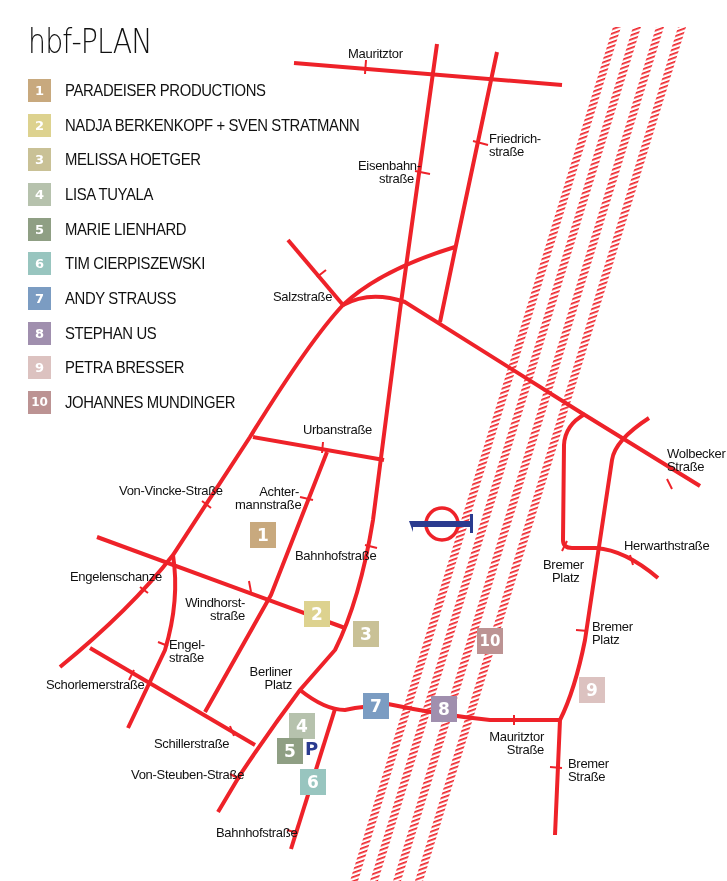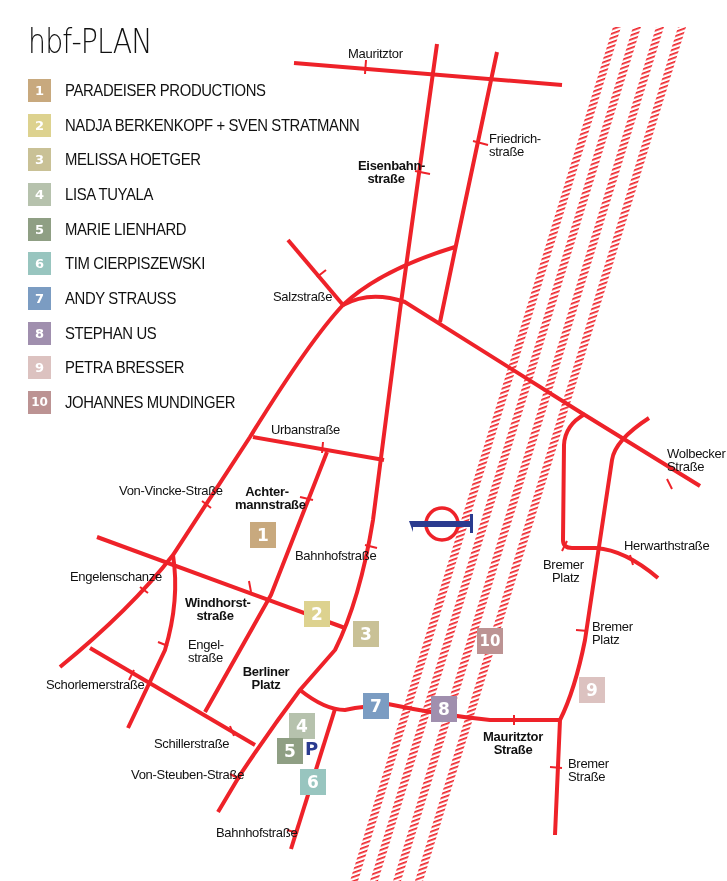--- a/index.html
+++ b/index.html
@@ -4,21 +4,21 @@
 <style>
   html, body { margin:0; padding:0; background:#ffffff; }
   body { width:727px; height:881px; position:relative; overflow:hidden; font-family:"Liberation Sans", sans-serif; }
   #map { position:absolute; left:0; top:0; width:727px; height:881px; }
   .title { position:absolute; left:28px; top:22px; font-family:"DejaVu Sans", sans-serif; font-size:33px; font-weight:300; letter-spacing:-1px; color:#111; transform:scaleX(0.86); transform-origin:left top; }
   .legend { position:absolute; left:28px; top:79px; }
   .legend-item { position:absolute; left:0; height:22px; width:400px; display:flex; align-items:center; }
   .badge { width:23px; height:23px; color:#fff; font-weight:bold; font-size:13px; display:flex; align-items:center; justify-content:center; font-family:"DejaVu Sans", sans-serif; }
   .legend-label { margin-left:14px; font-size:16.5px; color:#111; letter-spacing:-0.4px; transform:scaleX(0.9); transform-origin:left center; white-space:nowrap; }
   .street { position:absolute; font-size:13px; color:#111; line-height:13px; letter-spacing:-0.3px; white-space:nowrap; }
-  .r { text-align:center;font-weight:bold; }
+  .r { text-align:right; }
   .mk { position:absolute; width:26px; height:26px; color:#fff; font-weight:bold; font-size:17px; display:flex; align-items:center; justify-content:center; font-family:"DejaVu Sans", sans-serif; }
   .parking { position:absolute; font-weight:bold; font-size:18px; font-family:"DejaVu Sans", sans-serif; }
 </style>
 </head>
 <body>
 
 <svg id="map" viewBox="0 0 727 881" xmlns="http://www.w3.org/2000/svg">
   <defs>
     <pattern id="rail" patternUnits="userSpaceOnUse" width="4" height="4" patternTransform="rotate(-20)">
       <rect x="0" y="0" width="4" height="1.7" fill="#ee2229"></rect>
@@ -134,27 +134,27 @@
   <div class="legend-item" style="top:312px">
     <div class="badge" style="background:#bc9393;font-size:12px">10</div>
     <div class="legend-label">JOHANNES MUNDINGER</div>
   </div>
 </div>
 
 <div class="street" style="left:348px;top:47px">Mauritztor</div>
 <div class="street" style="left:489px;top:132px"><span>Friedrich-</span><br><span>straße</span></div>
 <div class="street r" style="left:358px;top:159px;width:56px"><span>Eisenbahn-</span><br><span>straße</span></div>
 <div class="street" style="left:273px;top:290px">Salzstraße</div>
-<div class="street" style="left:271px;top:423px">Urbanstraße</div>
+<div class="street" style="left:303px;top:423px">Urbanstraße</div>
 <div class="street r" style="left:235px;top:485px;width:64px"><span>Achter-</span><br><span>mannstraße</span></div>
 <div class="street" style="left:119px;top:484px">Von-Vincke-Straße</div>
 <div class="street" style="left:295px;top:549px">Bahnhofstraße</div>
 <div class="street" style="left:70px;top:570px">Engelenschanze</div>
 <div class="street r" style="left:185px;top:596px;width:60px"><span>Windhorst-</span><br><span>straße</span></div>
-<div class="street" style="left:188px;top:638px"><span>Engel-</span><br><span>straße</span></div>
+<div class="street" style="left:169px;top:638px"><span>Engel-</span><br><span>straße</span></div>
 <div class="street" style="left:46px;top:678px">Schorlemerstraße</div>
 <div class="street r" style="left:240px;top:665px;width:52px"><span>Berliner</span><br><span>Platz</span></div>
 <div class="street" style="left:154px;top:737px">Schillerstraße</div>
 <div class="street" style="left:131px;top:768px">Von-Steuben-Straße</div>
 <div class="street" style="left:216px;top:826px">Bahnhofstraße</div>
 <div class="street" style="left:667px;top:447px"><span>Wolbecker</span><br><span>Straße</span></div>
 <div class="street" style="left:624px;top:539px">Herwarthstraße</div>
 <div class="street" style="left:543px;top:558px"><span>Bremer</span><br><span style="padding-left:9px">Platz</span></div>
 <div class="street" style="left:592px;top:620px"><span>Bremer</span><br><span>Platz</span></div>
 <div class="street r" style="left:482px;top:730px;width:62px"><span>Mauritztor</span><br><span>Straße</span></div>

